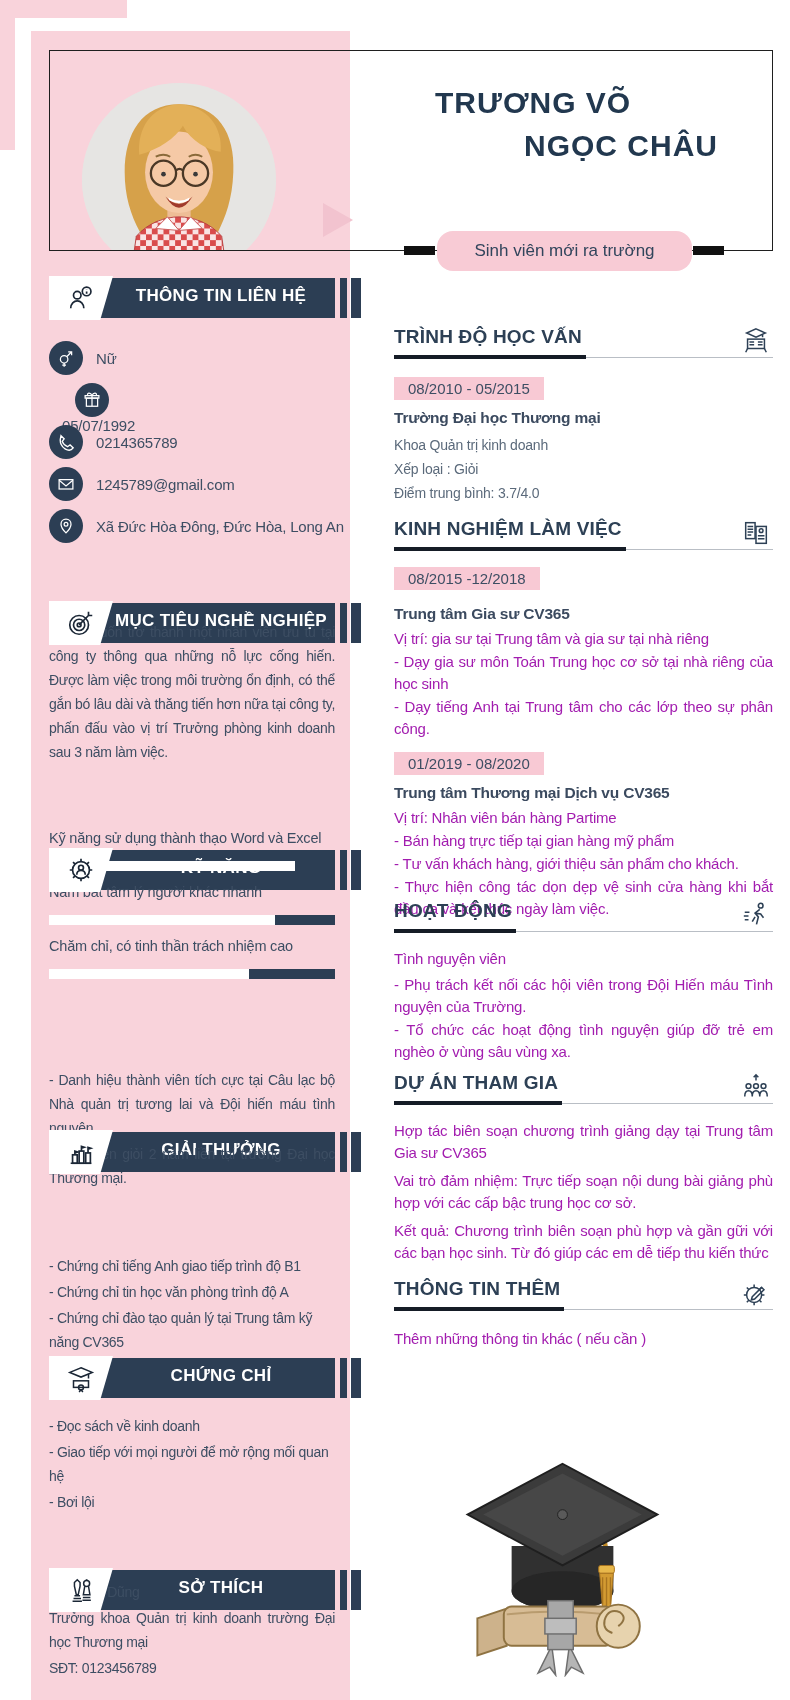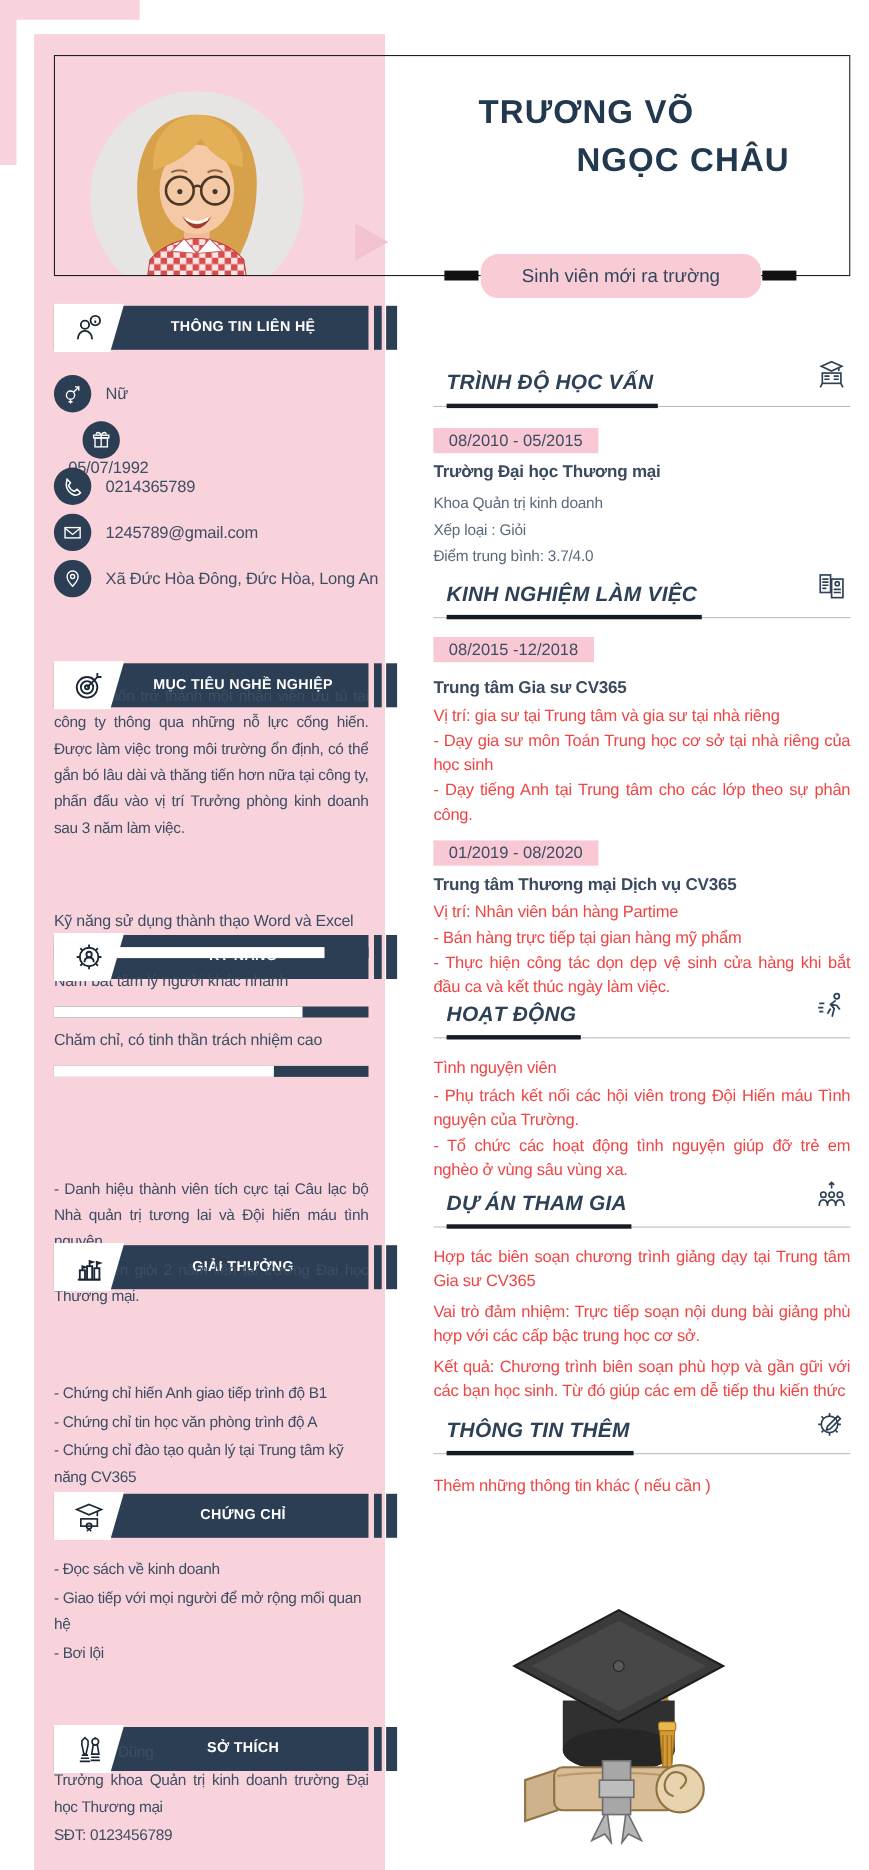--- a/index.html
+++ b/index.html
@@ -19,41 +19,41 @@
   .pink-arrow{position:absolute;left:323px;top:203px;width:0;height:0;
       border-top:17px solid transparent;border-bottom:17px solid transparent;border-left:30px solid #f2c3cf;}
   .tagline-badge{position:absolute;left:437px;top:231px;width:255px;height:40px;background:#f8cbd5;
       display:flex;align-items:center;justify-content:center;color:#31455c;font-size:17px;border-radius:16px;}
   .dash{position:absolute;top:246px;width:31px;height:9px;background:#111;}
   .dash-l{left:404px;} .dash-r{left:693px;}
   
   .sec-left{position:absolute;left:49px;width:286px;}
   .lhead{position:relative;height:40px;background:#2c3e54;}
   .lhead .ltitle{position:absolute;left:58px;right:0;top:0;height:36px;display:flex;align-items:center;justify-content:center;
-      color:#fff;font-weight:bold;font-size:13px;letter-spacing:.3px;}
+      color:#fff;font-weight:bold;font-size:17px;letter-spacing:.3px;}
   .icon-box{position:absolute;left:0;top:-2px;width:64px;height:44px;background:#fff;z-index:2;
       clip-path:polygon(0 0,100% 0,80% 100%,0 100%);display:flex;align-items:center;justify-content:center;color:#1b2736;}
   .vbar1{position:absolute;left:291px;top:0;width:7px;height:40px;background:#2c3e54;}
   .vbar2{position:absolute;left:302px;top:0;width:10px;height:40px;background:#2c3e54;}
   .ltext{color:#3d4e63;font-size:14px;line-height:24px;letter-spacing:-0.3px;text-align:justify;}
   .ltext p{margin:0 0 2px 0;}
   .contact-row{position:absolute;left:49px;height:34px;display:flex;align-items:center;}
   .c-ic{width:34px;height:34px;border-radius:50%;background:#2c3e54;display:flex;align-items:center;justify-content:center;color:#fff;flex:0 0 34px;}
   .c-label{margin-left:13px;color:#3d4e63;font-size:15px;letter-spacing:-0.2px;}
   .skill{position:absolute;left:49px;width:286px;}
   .skill-label{color:#3d4e63;font-size:14.5px;letter-spacing:-0.2px;line-height:20px;}
   .skill-bar{margin-top:13px;height:10px;background:#2c3e54;position:relative;}
   .skill-fill{position:absolute;left:0;top:0;bottom:0;background:#ffffff;}
   
   .sec-right{position:absolute;left:394px;width:379px;}
   .shead{position:relative;border-bottom:1px solid #b9bec5;}
-  .shead h2{display:inline-block;margin:12px;padding:0 4px 7px 0;font-size:19px;letter-spacing:.2px;color:#2d4055;
-      border-bottom:4px solid #151c26;margin-bottom:-2px;font-style:italic;}
+  .shead h2{display:inline-block;margin:0;padding:0 4px 7px 0;font-size:19px;letter-spacing:.2px;color:#2d4055;
+      border-bottom:4px solid #151c26;margin-bottom:-2px;}
   .sicon{position:absolute;right:2px;top:0;width:30px;height:30px;color:#2d4055;}
-  .rtext{color:#ef4444;font-size:15px;line-height:22px;letter-spacing:-0.2px;text-align:justify;}
+  .rtext{color:#a21caf;font-size:15px;line-height:22px;letter-spacing:-0.2px;text-align:justify;}
   .rtext p{margin:0 0 6px 0;}
   .date-badge{display:inline-block;background:#f8c9d4;color:#3d4e63;font-size:15px;padding:3px 14px;}
   .org{color:#3b4a5f;font-weight:bold;font-size:15.5px;letter-spacing:-0.2px;}
   .edu-line{color:#5b6a7b;font-size:14px;line-height:24px;letter-spacing:-0.2px;}
   .abs{position:absolute;}
   svg{display:block;}
 </style>
 </head>
 <body>
 
@@ -236,21 +236,21 @@
         <rect x="8" y="19" width="16" height="7"></rect>
           <circle cx="16" cy="26" r="2.6"></circle>
           <path d="M16 28.5 l-2 2.5 M16 28.5 l2 2.5"></path>
       </svg>
     </div>
     <div class="ltitle">CHỨNG CHỈ</div>
     <div class="vbar1"></div>
     <div class="vbar2"></div>
   </div>
   <div class="sec-left ltext" style="top:1254px;text-align:left;">
-    <p>- Chứng chỉ hiến Anh giao tiếp trình độ B1</p>
+    <p>- Chứng chỉ tiếng Anh giao tiếp trình độ B1</p>
     <p>- Chứng chỉ tin học văn phòng trình độ A</p>
     <p>- Chứng chỉ đào tạo quản lý tại Trung tâm kỹ năng CV365</p>
   </div>
 
   <div class="sec-left lhead" style="top:1370px;">
     <div class="icon-box">
       <svg width="30" height="30" viewBox="0 0 32 32" fill="none" stroke="currentColor" stroke-width="1.6">
         <path d="M9 8 l3 -3 3 3 v4 l-2 9 h-2 l-2 -9 Z M7 28 h10 M8 25 h8 M9 22 h6"></path>
         <circle cx="22" cy="9" r="3.2"></circle>
           <path d="M22 4.5 v2 M21 5.5 h2 M20 12 l-1.5 9 h7 L24 12 M18 24 h8 M17.5 27 h9"></path>
@@ -309,20 +309,21 @@
     <div class="rtext" style="margin-top:5px;">
       <p style="margin-bottom:1px;">Vị trí: gia sư tại Trung tâm và gia sư tại nhà riêng</p>
       <p style="margin-bottom:1px;">- Dạy gia sư môn Toán Trung học cơ sở tại nhà riêng của học sinh</p>
       <p style="margin-bottom:0;">- Dạy tiếng Anh tại Trung tâm cho các lớp theo sự phân công.</p>
     </div>
     <div style="margin-top:12px;"><span class="date-badge">01/2019 - 08/2020</span></div>
     <div class="org" style="margin-top:9px;">Trung tâm Thương mại Dịch vụ CV365</div>
     <div class="rtext" style="margin-top:5px;">
       <p style="margin-bottom:1px;">Vị trí: Nhân viên bán hàng Partime</p>
       <p style="margin-bottom:1px;">- Bán hàng trực tiếp tại gian hàng mỹ phẩm</p>
+      <p style="margin-bottom:1px;">- Tư vấn khách hàng, giới thiệu sản phẩm cho khách.</p>
       <p style="margin-bottom:0;">- Thực hiện công tác dọn dẹp vệ sinh cửa hàng khi bắt đầu ca và kết thúc ngày làm việc.</p>
     </div>
   </div>
 
   <div class="sec-right" style="top:900px;">
     <div class="shead">
       <h2>HOẠT ĐỘNG</h2>
       <span class="sicon">
         <svg width="30" height="30" viewBox="0 0 32 32" fill="none" stroke="currentColor" stroke-width="1.7">
           <circle cx="21" cy="6" r="2.5"></circle>

